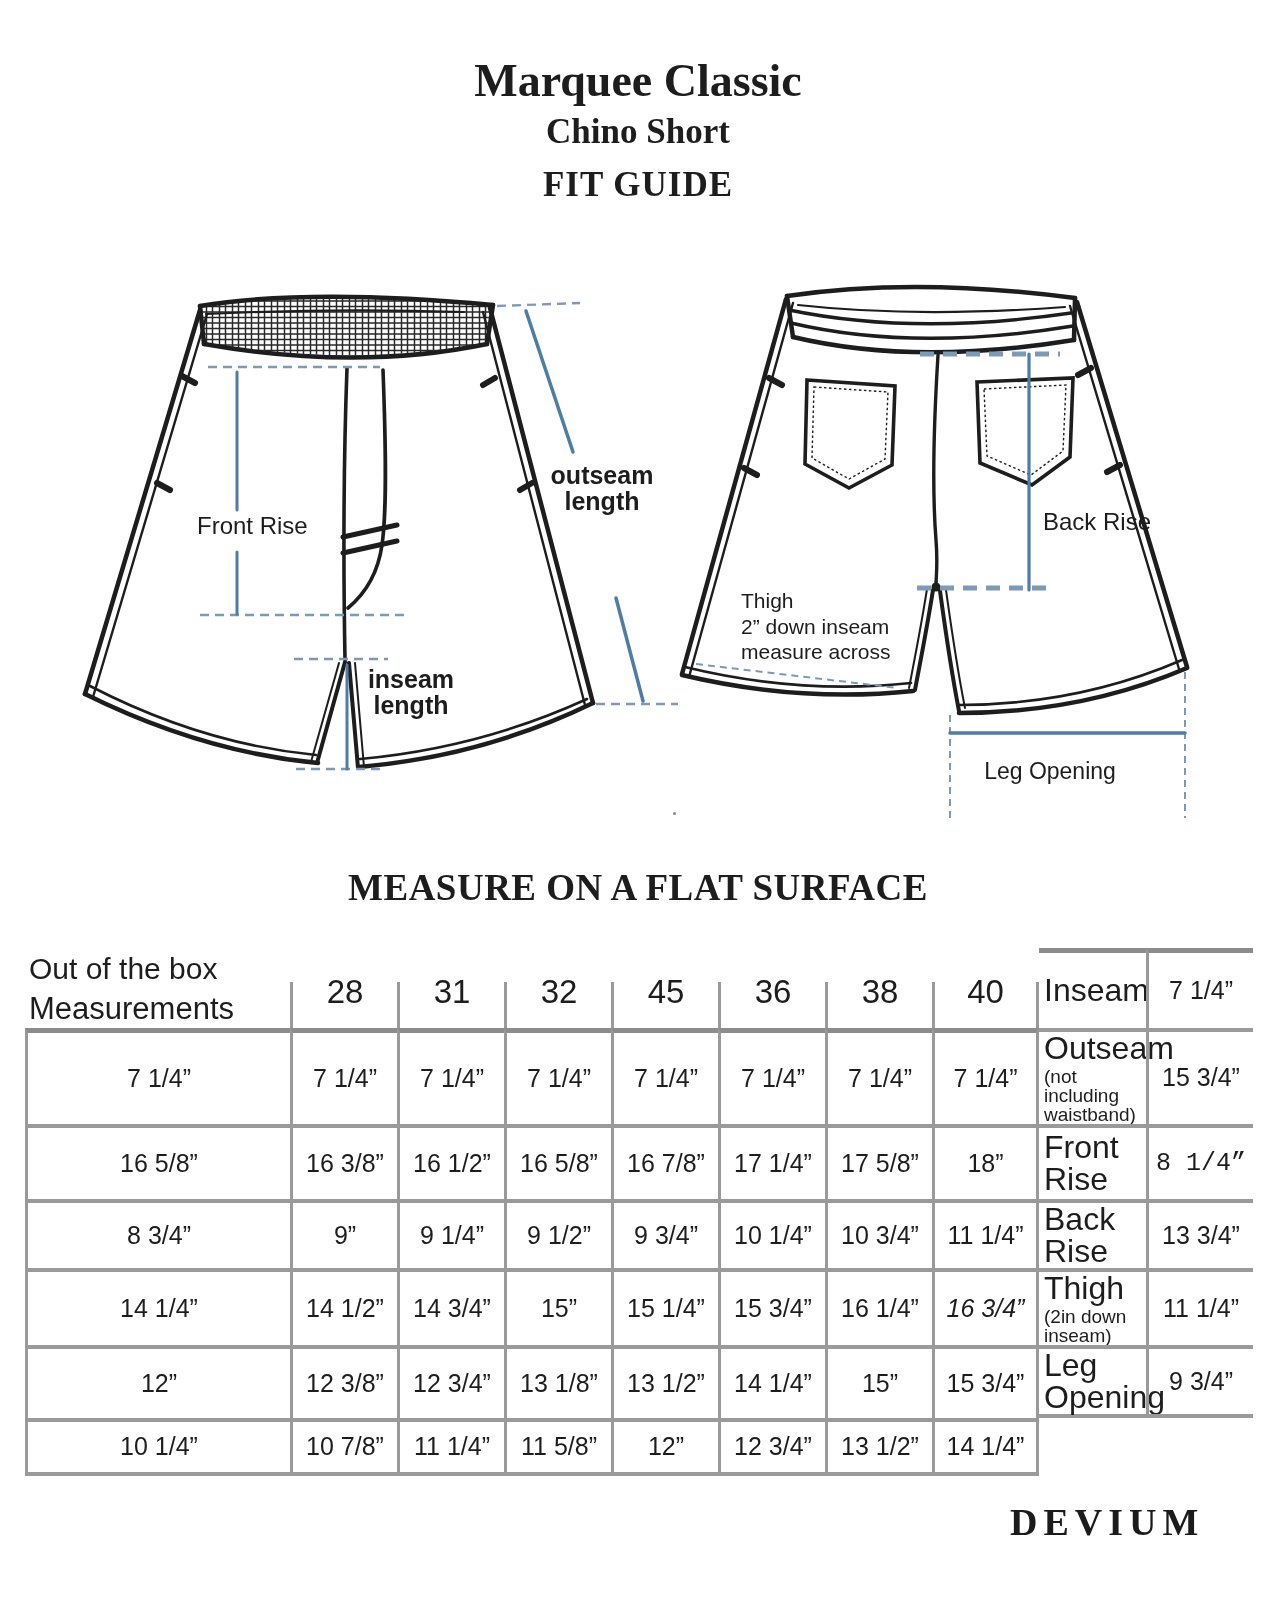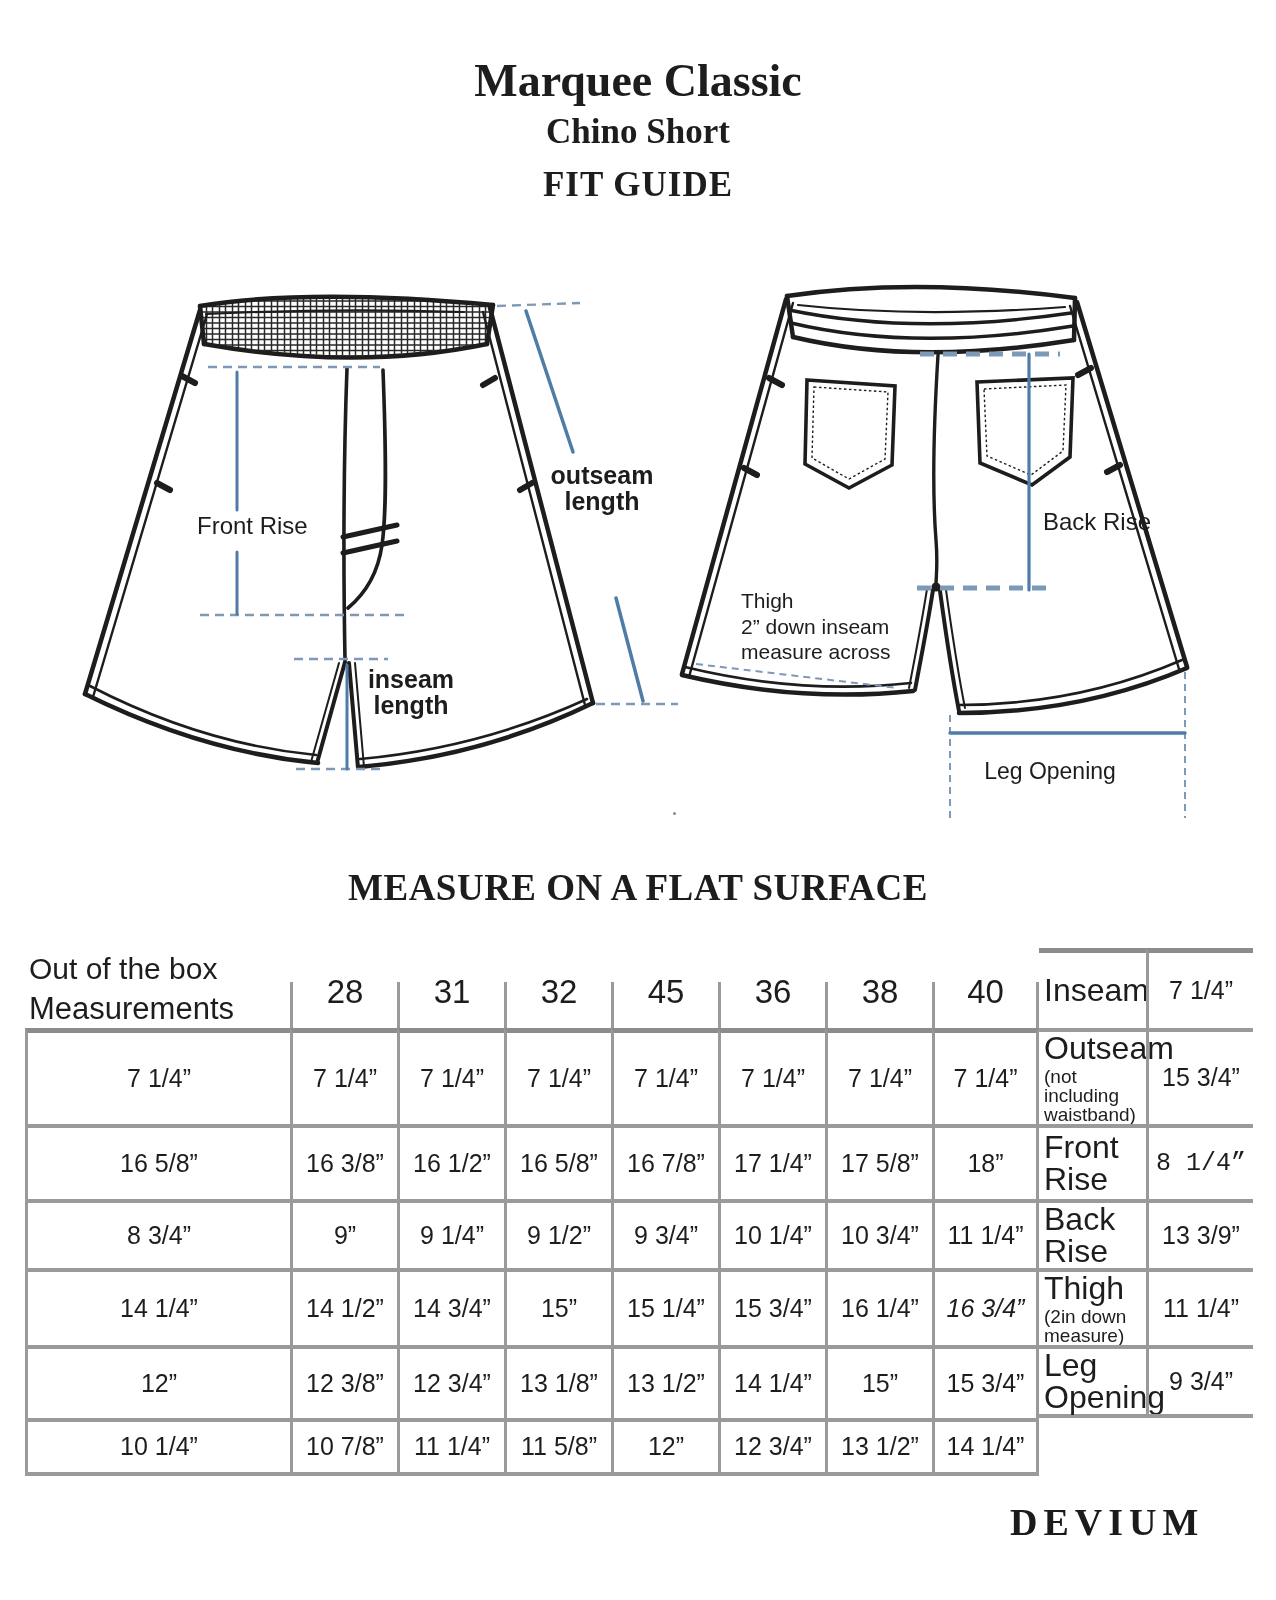--- a/index.html
+++ b/index.html
@@ -243,32 +243,32 @@
         <div class="cell val" style="min-height: 57px;">9”</div>
         <div class="cell val" style="min-height: 57px;">9 1/4”</div>
         <div class="cell val" style="min-height: 57px;">9 1/2”</div>
         <div class="cell val" style="min-height: 57px;">9 3/4”</div>
         <div class="cell val" style="min-height: 57px;">10 1/4”</div>
         <div class="cell val" style="min-height: 57px;">10 3/4”</div>
         <div class="cell val lastcol" style="min-height: 57px;">11 1/4”</div>
         <div class="cell rlabel" style="min-height: 57px;">
           <div class="lab">Back Rise</div>
         </div>
-        <div class="cell val" style="min-height: 57px;">13 3/9”</div>
+        <div class="cell val" style="min-height: 57px;">13 3/4”</div>
         <div class="cell val" style="min-height: 57px;">14 1/4”</div>
         <div class="cell val" style="min-height: 57px;">14 1/2”</div>
         <div class="cell val" style="min-height: 57px;">14 3/4”</div>
         <div class="cell val" style="min-height: 57px;">15”</div>
         <div class="cell val" style="min-height: 57px;">15 1/4”</div>
         <div class="cell val" style="min-height: 57px;">15 3/4”</div>
         <div class="cell val" style="min-height: 57px;">16 1/4”</div>
         <div class="cell val lastcol" style="min-height: 57px; font-style: italic;">16 3/4”</div>
         <div class="cell rlabel" style="min-height: 71px;">
           <div class="lab">Thigh</div>
-          <div class="sub">(2in down measure)</div>
+          <div class="sub">(2in down inseam)</div>
         </div>
         <div class="cell val" style="min-height: 71px;">11 1/4”</div>
         <div class="cell val" style="min-height: 71px;">12”</div>
         <div class="cell val" style="min-height: 71px;">12 3/8”</div>
         <div class="cell val" style="min-height: 71px;">12 3/4”</div>
         <div class="cell val" style="min-height: 71px;">13 1/8”</div>
         <div class="cell val" style="min-height: 71px;">13 1/2”</div>
         <div class="cell val" style="min-height: 71px;">14 1/4”</div>
         <div class="cell val" style="min-height: 71px;">15”</div>
         <div class="cell val lastcol" style="min-height: 71px;">15 3/4”</div>

